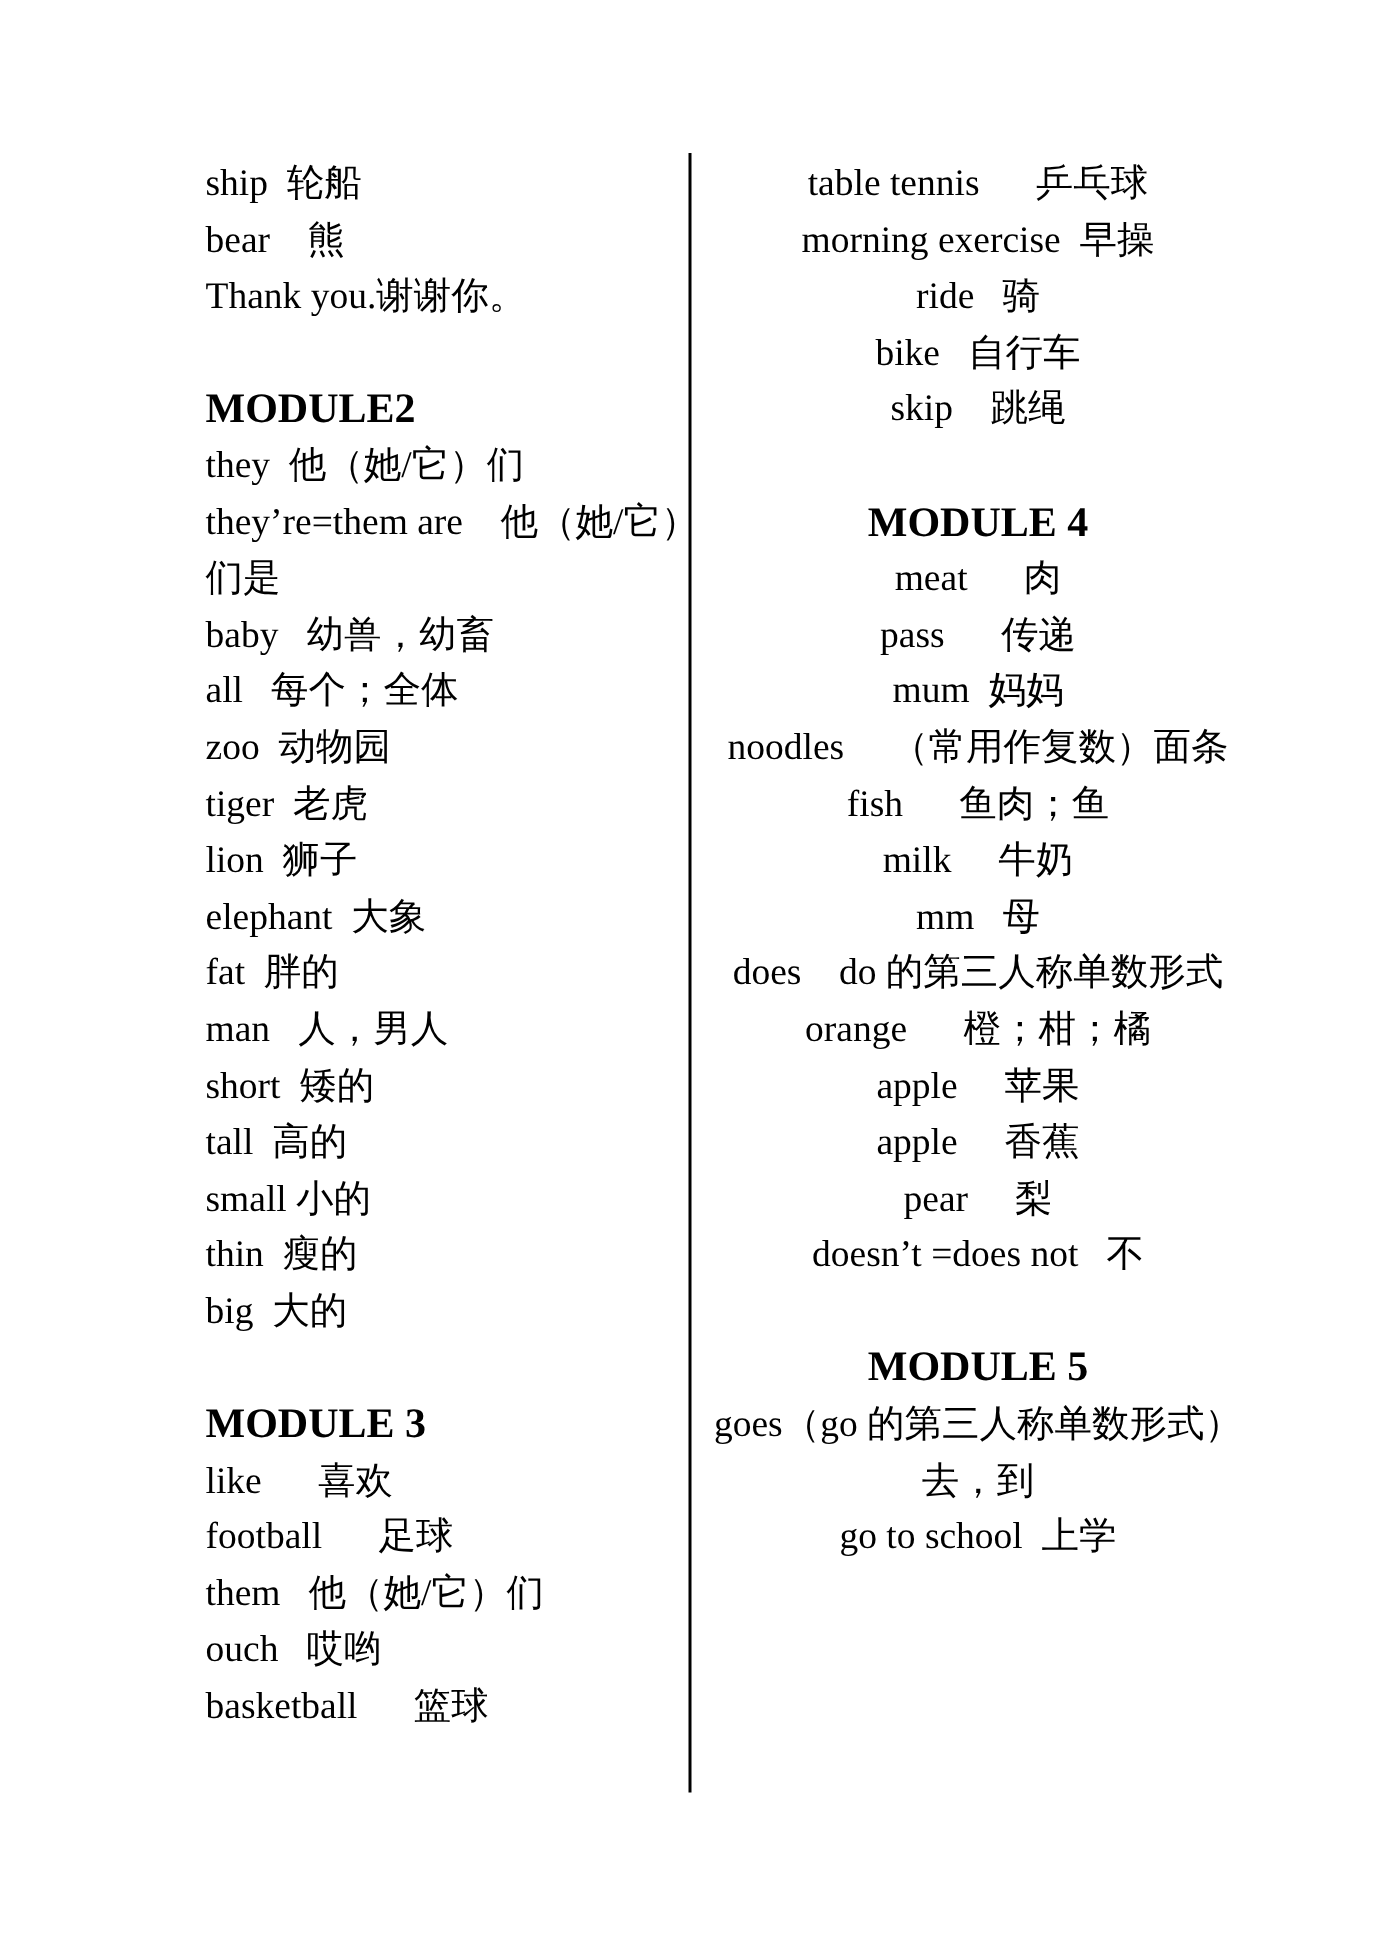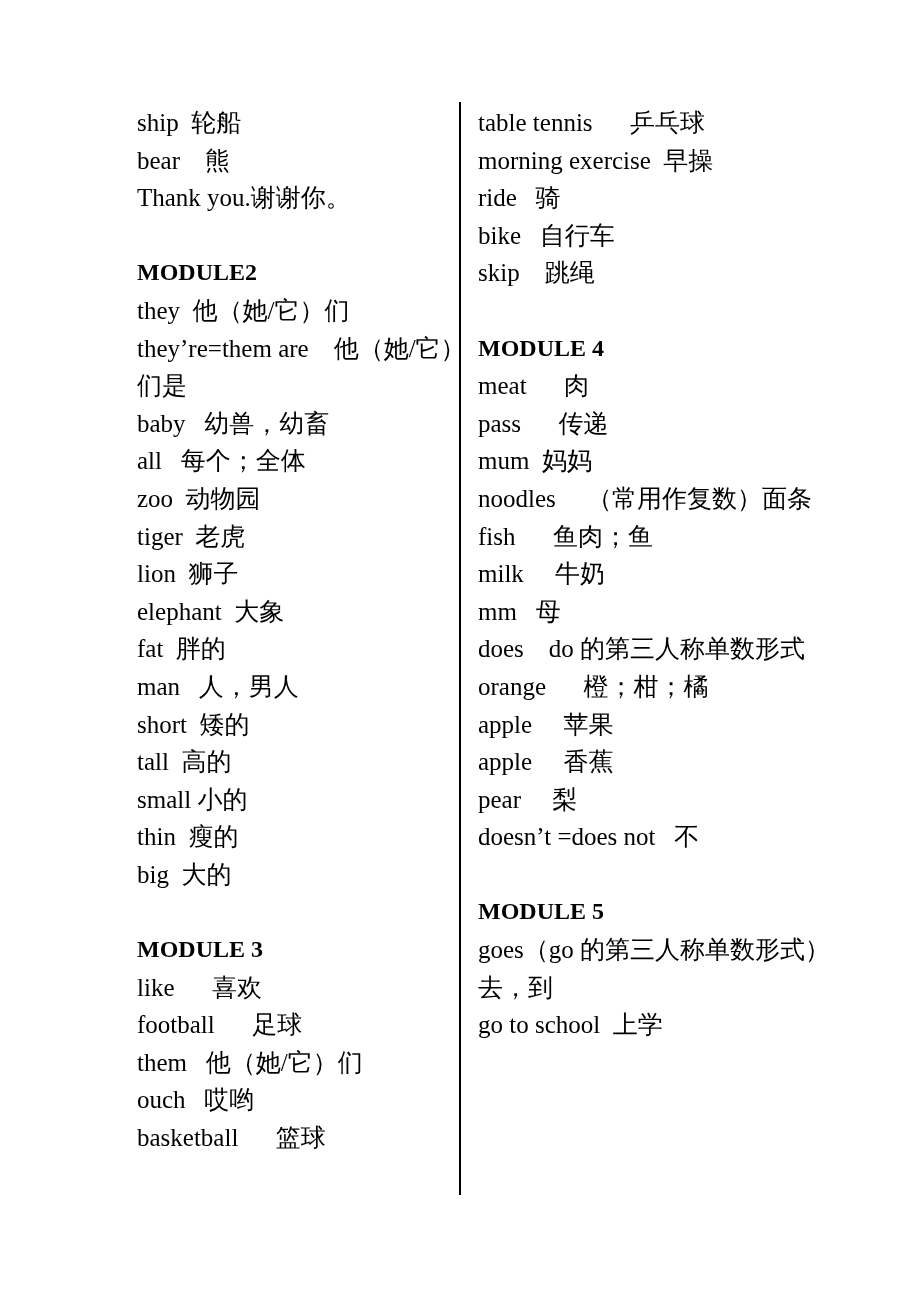--- a/index.html
+++ b/index.html
@@ -14,40 +14,40 @@
     background: #ffffff;
     overflow: hidden;
     font-family: "Liberation Serif", "DejaVu Serif", serif;
     color: #000000;
   }
   .column {
     position: absolute;
     top: 104px;
   }
   .col-left  { left: 117px; width: 330px; margin-left: 20px; }
-  .col-right { left: 478px; width: 372px; }
+  .col-right { left: 466px; width: 372px; text-align: center; }
 
   .divider {
     position: absolute;
     left: 459px;
     top: 102px;
     width: 2px;
     height: 1093px;
     background: #000000;
   }
 
   .entry {
     font-size: 25px;
     line-height: 37.6px;
     white-space: pre-wrap;
     letter-spacing: 0px;
     word-spacing: 0px;
   }
   .module-heading {
-    font-size: 24px;
+    font-size: 28px;
     line-height: 37.6px;
     font-weight: bold;
     white-space: pre-wrap;
   }
   .spacer {
     height: 37.6px;
   }
 </style>
 </head>
 <body>

